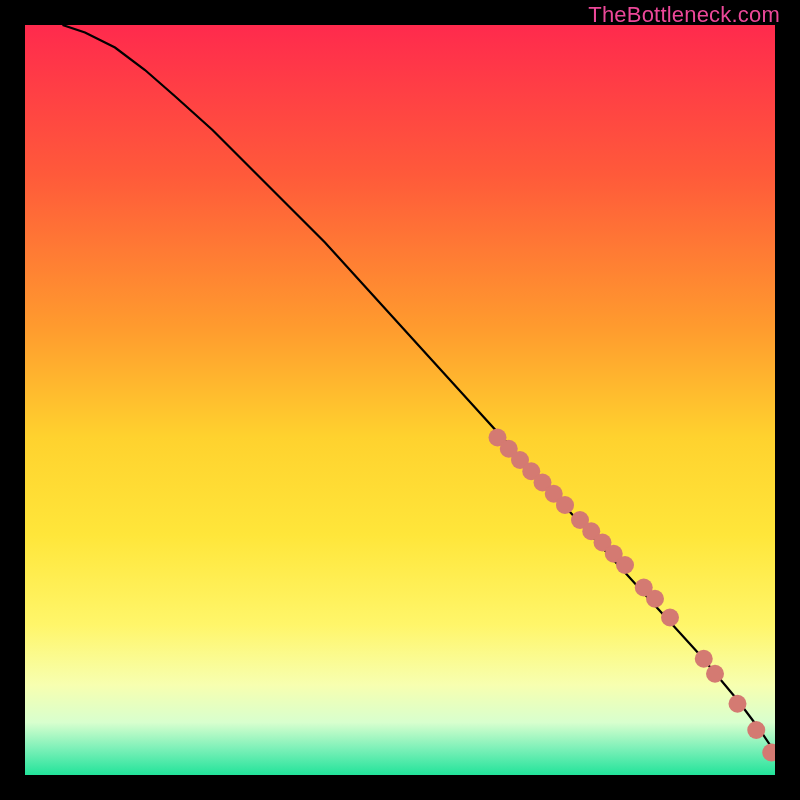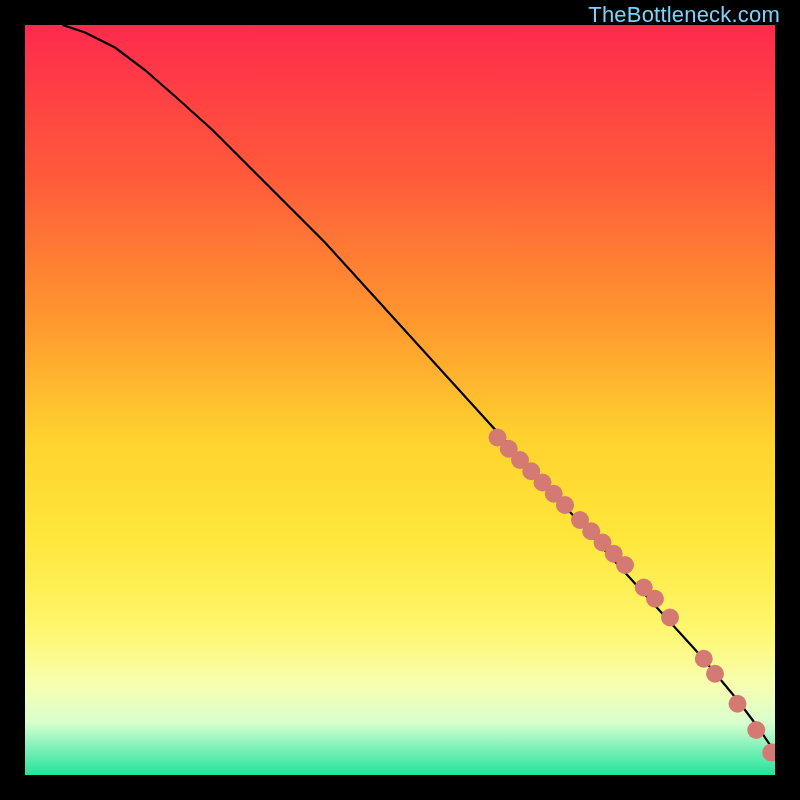--- a/index.html
+++ b/index.html
@@ -14,21 +14,21 @@
   .stage {
     position: relative;
     width: 800px;
     height: 800px;
     background: #000;
   }
   .watermark {
     position: absolute;
     top: 2px;
     right: 20px;
-    color: #7dd3fc;
+    color: #ec4899;
     font-size: 22px;
     font-weight: 400;
     letter-spacing: 0.2px;
     user-select: none;
   }
   .plot-area {
     position: absolute;
     left: 25px;
     top: 25px;
     width: 750px;

